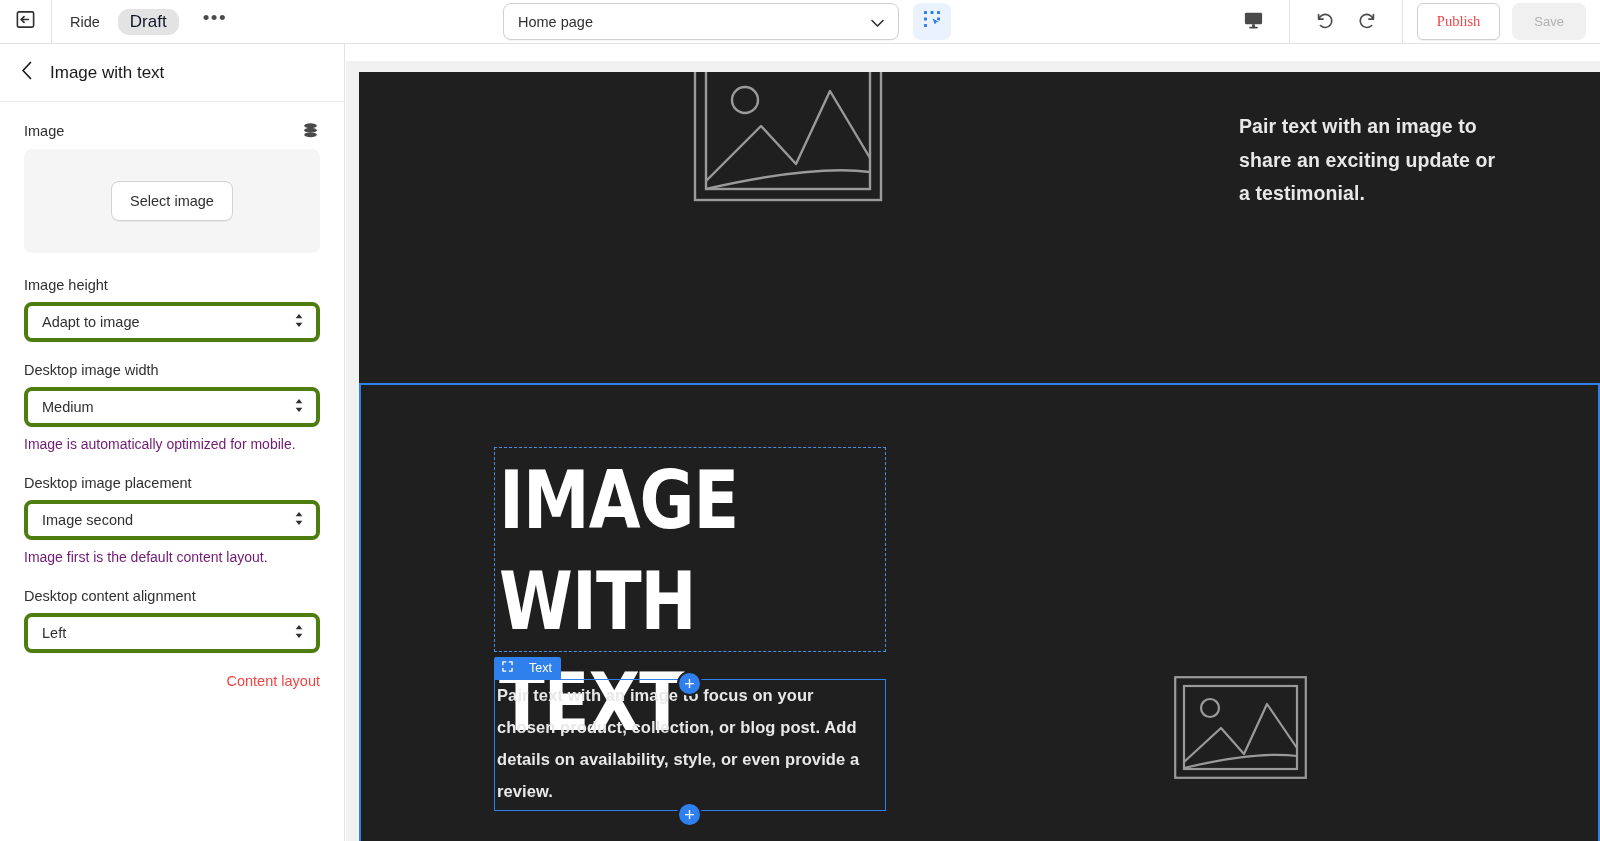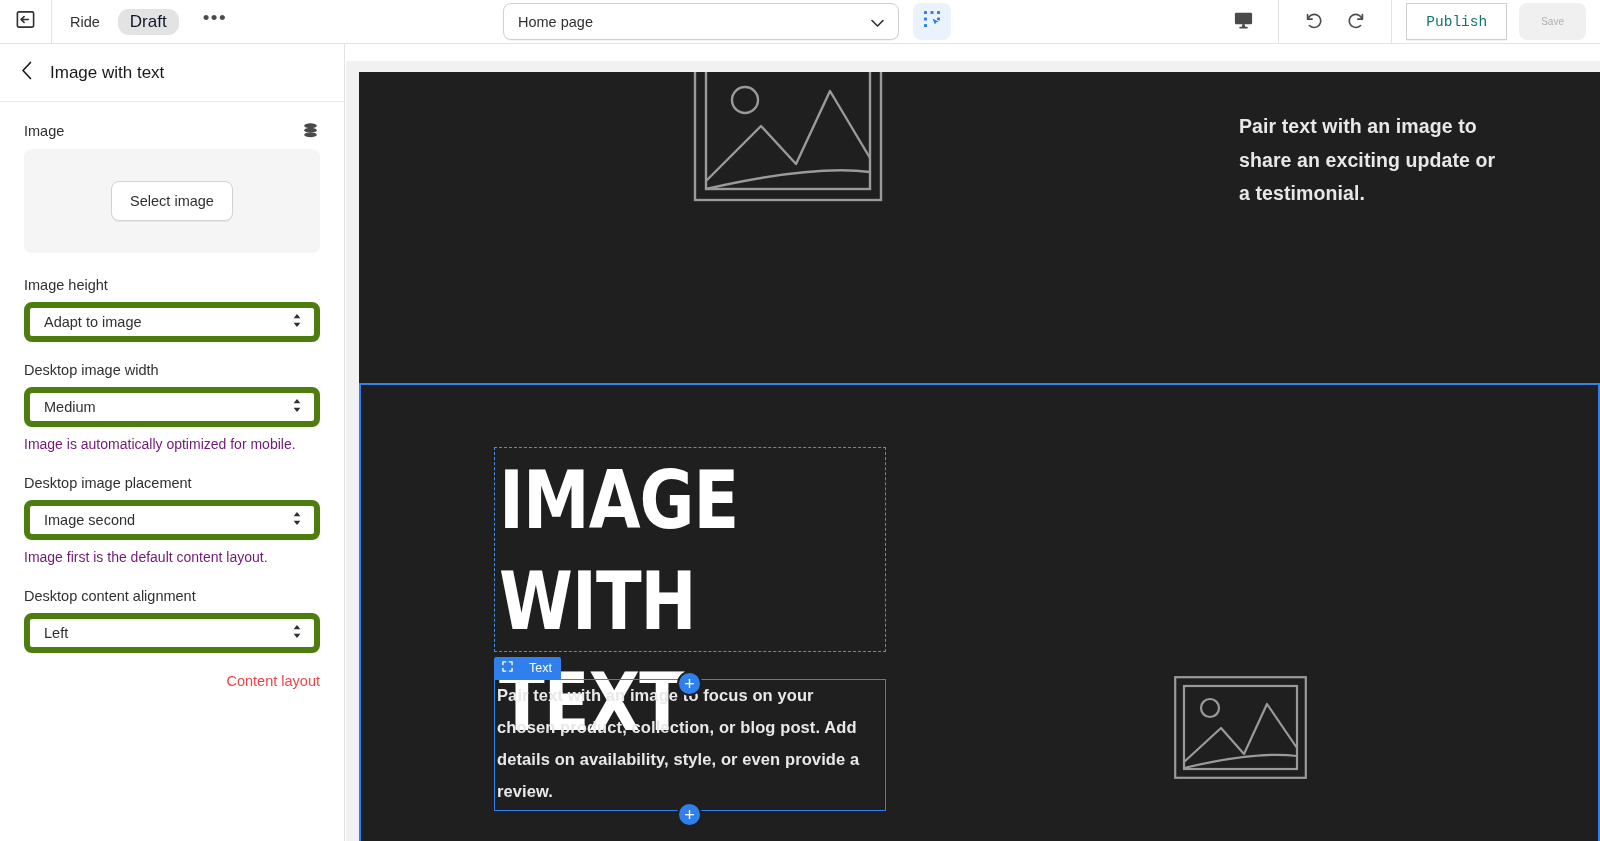--- a/index.html
+++ b/index.html
@@ -82,34 +82,34 @@
     display: flex; align-items: center; justify-content: center;
     cursor: pointer;
   }
   .tb-divider {
     width: 1px; height: 43px; background: #e3e3e3;
     margin: 0 14px;
   }
   .btn-publish {
     height: 37px; padding: 0 19px;
     border: 1px solid #cfcfcf;
-    border-radius: 0;
+    border-radius: 6px;
     background: #fff;
-    font-size: 14.5px; color: #0f766e;
-    font-family: Liberation Mono, monospace;
+    font-size: 14.5px; color: #ef4444;
+    font-family: Liberation Serif, serif;
     cursor: pointer;
     box-shadow: 0 1px 0 rgba(0,0,0,0.05);
     display: flex; align-items: center;
   }
   .btn-save {
     height: 37px; padding: 0 22px;
     border: none;
     border-radius: 8px;
     background: #f0f0f0;
-    font-size: 10px; color: #b0b0b0;
+    font-size: 13px; color: #b0b0b0;
     font-family: "Liberation Sans", sans-serif;
     cursor: default;
     margin-left: 12px; margin-right: 14px;
     display: flex; align-items: center;
   }
 
   
   .sidebar {
     position: absolute; top: 44px; left: 0;
     width: 345px; height: 797px;
@@ -154,21 +154,21 @@
     font-family: "Liberation Sans", sans-serif;
     cursor: pointer;
     box-shadow: 0 1px 0 rgba(0,0,0,0.05);
   }
 
   .field { margin-bottom: 20px; }
   .field .field-label { display: block; margin-bottom: 9px; }
   .select-box {
     position: relative;
     height: 40px;
-    border: 6px solid #4d7c0f;
+    border: 4px solid #4d7c0f;
     border-radius: 8px;
     background: #fff;
     display: flex; align-items: center;
     padding: 0 32px 0 14px;
     font-size: 14.5px; color: #303030;
     cursor: pointer;
     box-shadow: 0 1px 0 rgba(0,0,0,0.03);
   }
   .select-box .updown {
     position: absolute; right: 12px; top: 50%;

